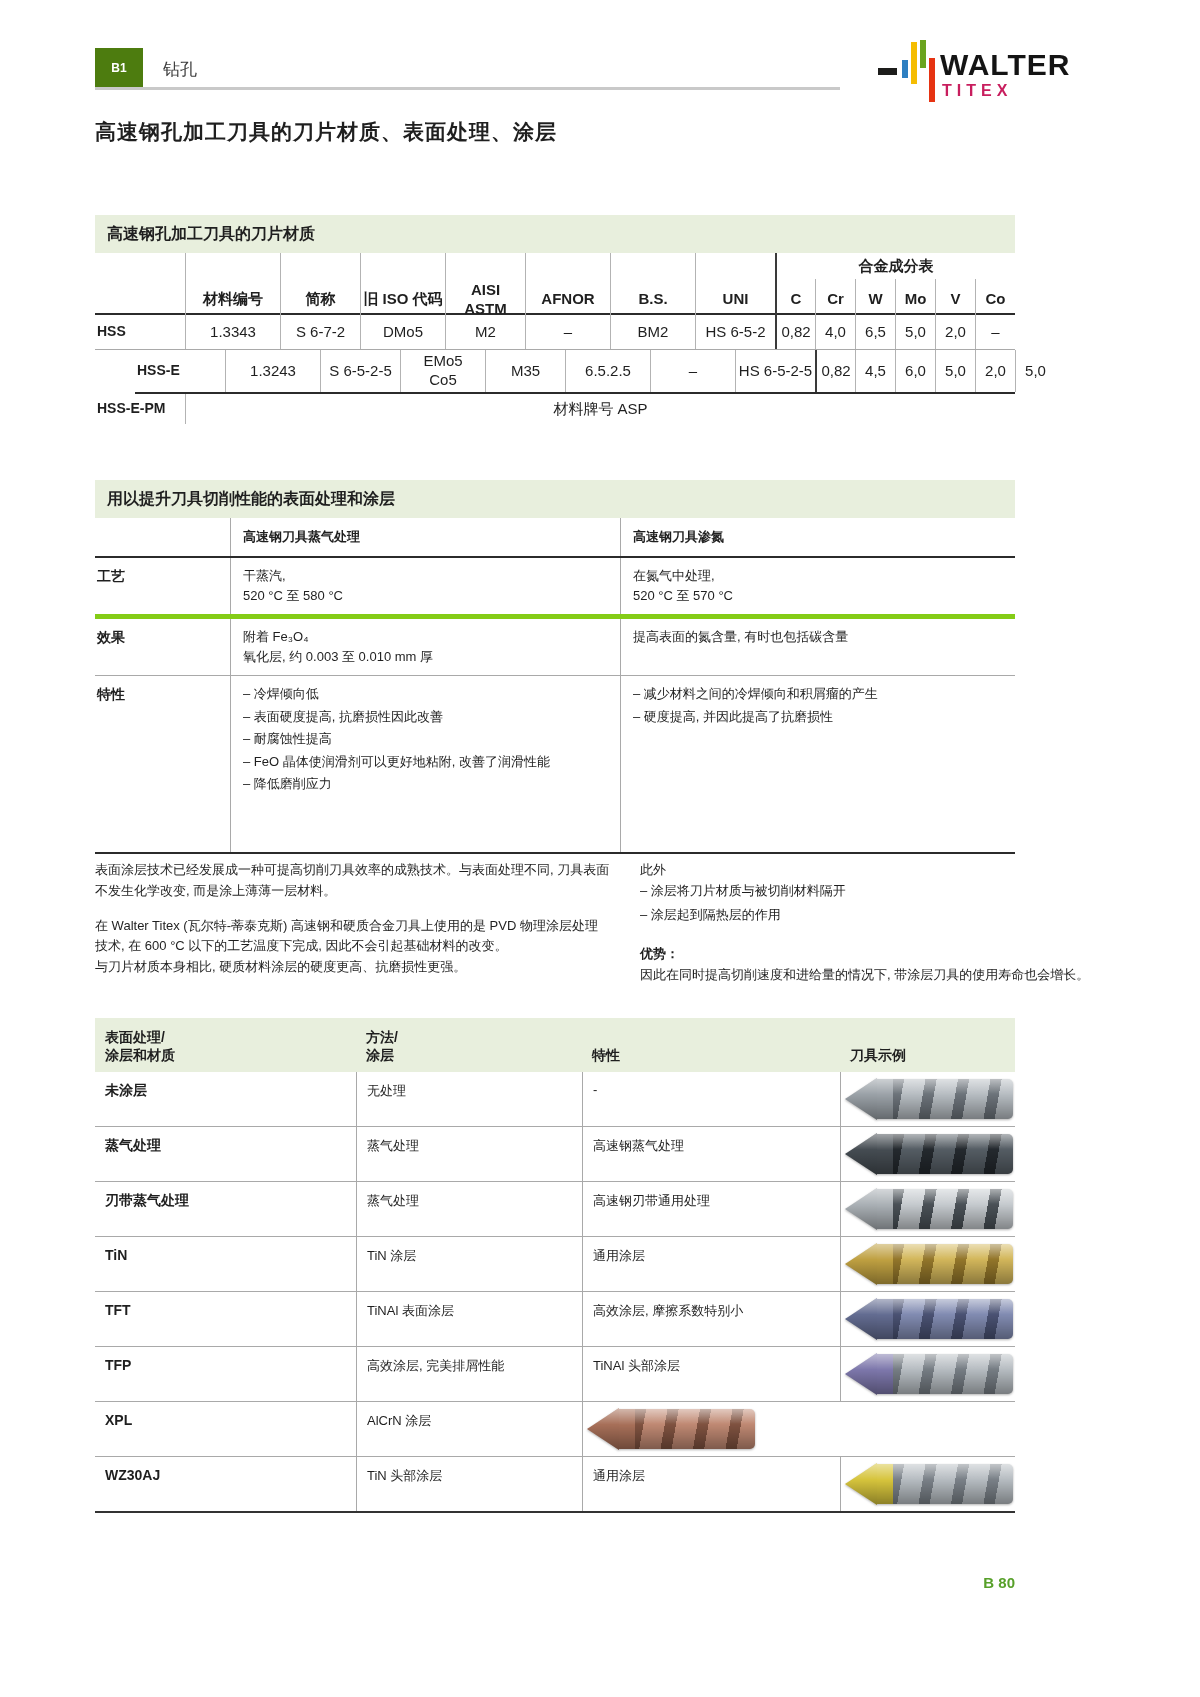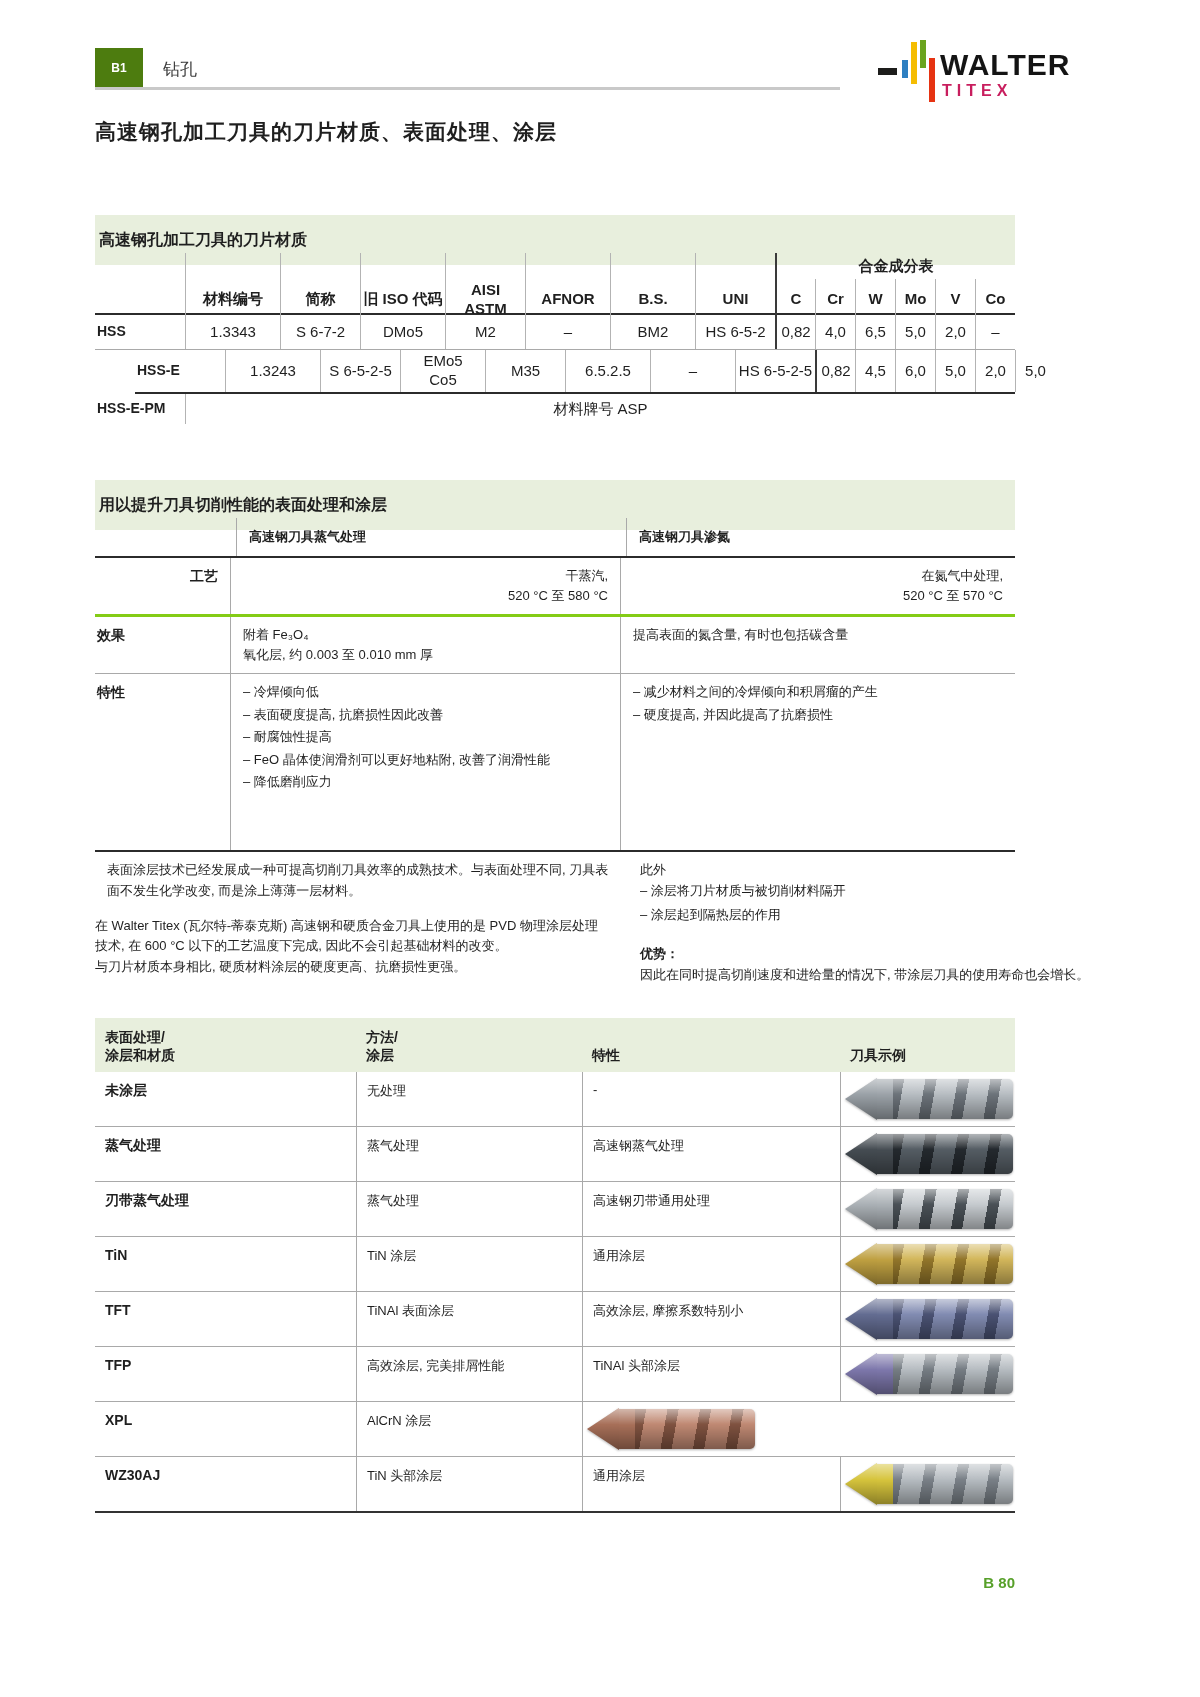--- a/index.html
+++ b/index.html
@@ -20,22 +20,22 @@
   .logo-dash{left:0;top:28px;width:19px;height:7px;background:#1d1d1b;}
   .logo-blue{left:24px;top:20px;width:6px;height:18px;background:#2d7fc1;}
   .logo-yellow{left:33px;top:2px;width:6px;height:42px;background:#f5bd02;}
   .logo-green{left:42px;top:0;width:6px;height:28px;background:#6aa41e;}
   .logo-red{left:51px;top:18px;width:6px;height:44px;background:#e63312;}
   .logo-walter{position:absolute;left:62px;top:8px;font-size:30px;font-weight:800;letter-spacing:1px;color:#141414;}
   .logo-titex{position:absolute;left:64px;top:42px;font-size:16px;font-weight:800;letter-spacing:5px;color:#c81e5e;}
 
   .page-title{left:95px;top:118px;font-size:21px;font-weight:bold;letter-spacing:1px;}
 
-  .sec-bar{width:920px;height:50px;background:#e8efdd;display:flex;align-items:center;
-           padding-left:4px;box-sizing:border-box;font-size:16px;font-weight:bold;}
+  .sec-bar{width:920px;height:38px;background:#e8efdd;display:flex;align-items:center;
+           padding-left:12px;box-sizing:border-box;font-size:16px;font-weight:bold;}
   .bar1{left:95px;top:215px;}
   .bar2{left:95px;top:480px;}
 
   
   .t1{left:95px;top:253px;width:920px;}
   .t1-row{display:grid;grid-template-columns:90px 95px 80px 85px 80px 85px 85px 80px 40px 40px 40px 40px 40px 40px;}
   .t1c{border-left:1px solid #b3b3b3;display:flex;align-items:center;justify-content:center;
        text-align:center;font-size:15px;padding:2px 2px;box-sizing:border-box;line-height:1.25;}
   .t1c.first{border-left:none;justify-content:flex-start;padding-left:2px;}
   .t1c.dark{border-left:2px solid #3a3a3a;}
@@ -48,29 +48,29 @@
   .t1-r3{height:30px;}
   .rowlabel{font-weight:bold;font-size:14px;}
   .span13{grid-column:2 / 15;}
 
   
   .t2{left:95px;top:518px;width:920px;}
   .t2-row{display:grid;grid-template-columns:135px 390px 395px;}
   .t2c{border-left:1px solid #a9a9a9;padding:8px 12px;font-size:13px;box-sizing:border-box;line-height:1.5;}
   .t2c.first{border-left:none;font-weight:bold;font-size:14px;padding-left:2px;}
   .t2-head{height:38px;border-bottom:2px solid #2b2b2b;}
-  .t2-head .t2c{font-weight:bold;display:flex;align-items:center;margin-left:6px;}
-  .t2-proc{height:56px;border-bottom:3px solid #84cc16;text-align:right;}
+  .t2-head .t2c{font-weight:bold;display:flex;align-items:center;}
+  .t2-proc{height:56px;border-bottom:5px solid #84cc16;}
   .t2-eff{height:56px;border-bottom:1px solid #a9a9a9;}
   .t2-prop{height:176px;border-bottom:2px solid #2b2b2b;}
   .li{margin:0 0 3px 0;}
 
   
   .notes-left{left:95px;top:860px;width:515px;font-size:13px;line-height:1.6;}
-  .notes-left p{margin:0 0 14px 12px;}
+  .notes-left p{margin:0 0 14px 0;}
   .notes-left p.tight{margin:0;}
   .notes-right{left:640px;top:860px;width:470px;font-size:13px;line-height:1.6;}
   .notes-right .gap{height:16px;}
   .bold{font-weight:bold;}
 
   
   .t3-head{left:95px;top:1018px;width:920px;height:54px;background:#e8efdd;
            display:grid;grid-template-columns:261px 226px 258px 175px;}
   .t3-head .hc{display:flex;align-items:flex-end;padding:0 0 8px 10px;font-weight:bold;font-size:14px;line-height:1.3;}
   .t3{left:95px;top:1072px;width:920px;}

